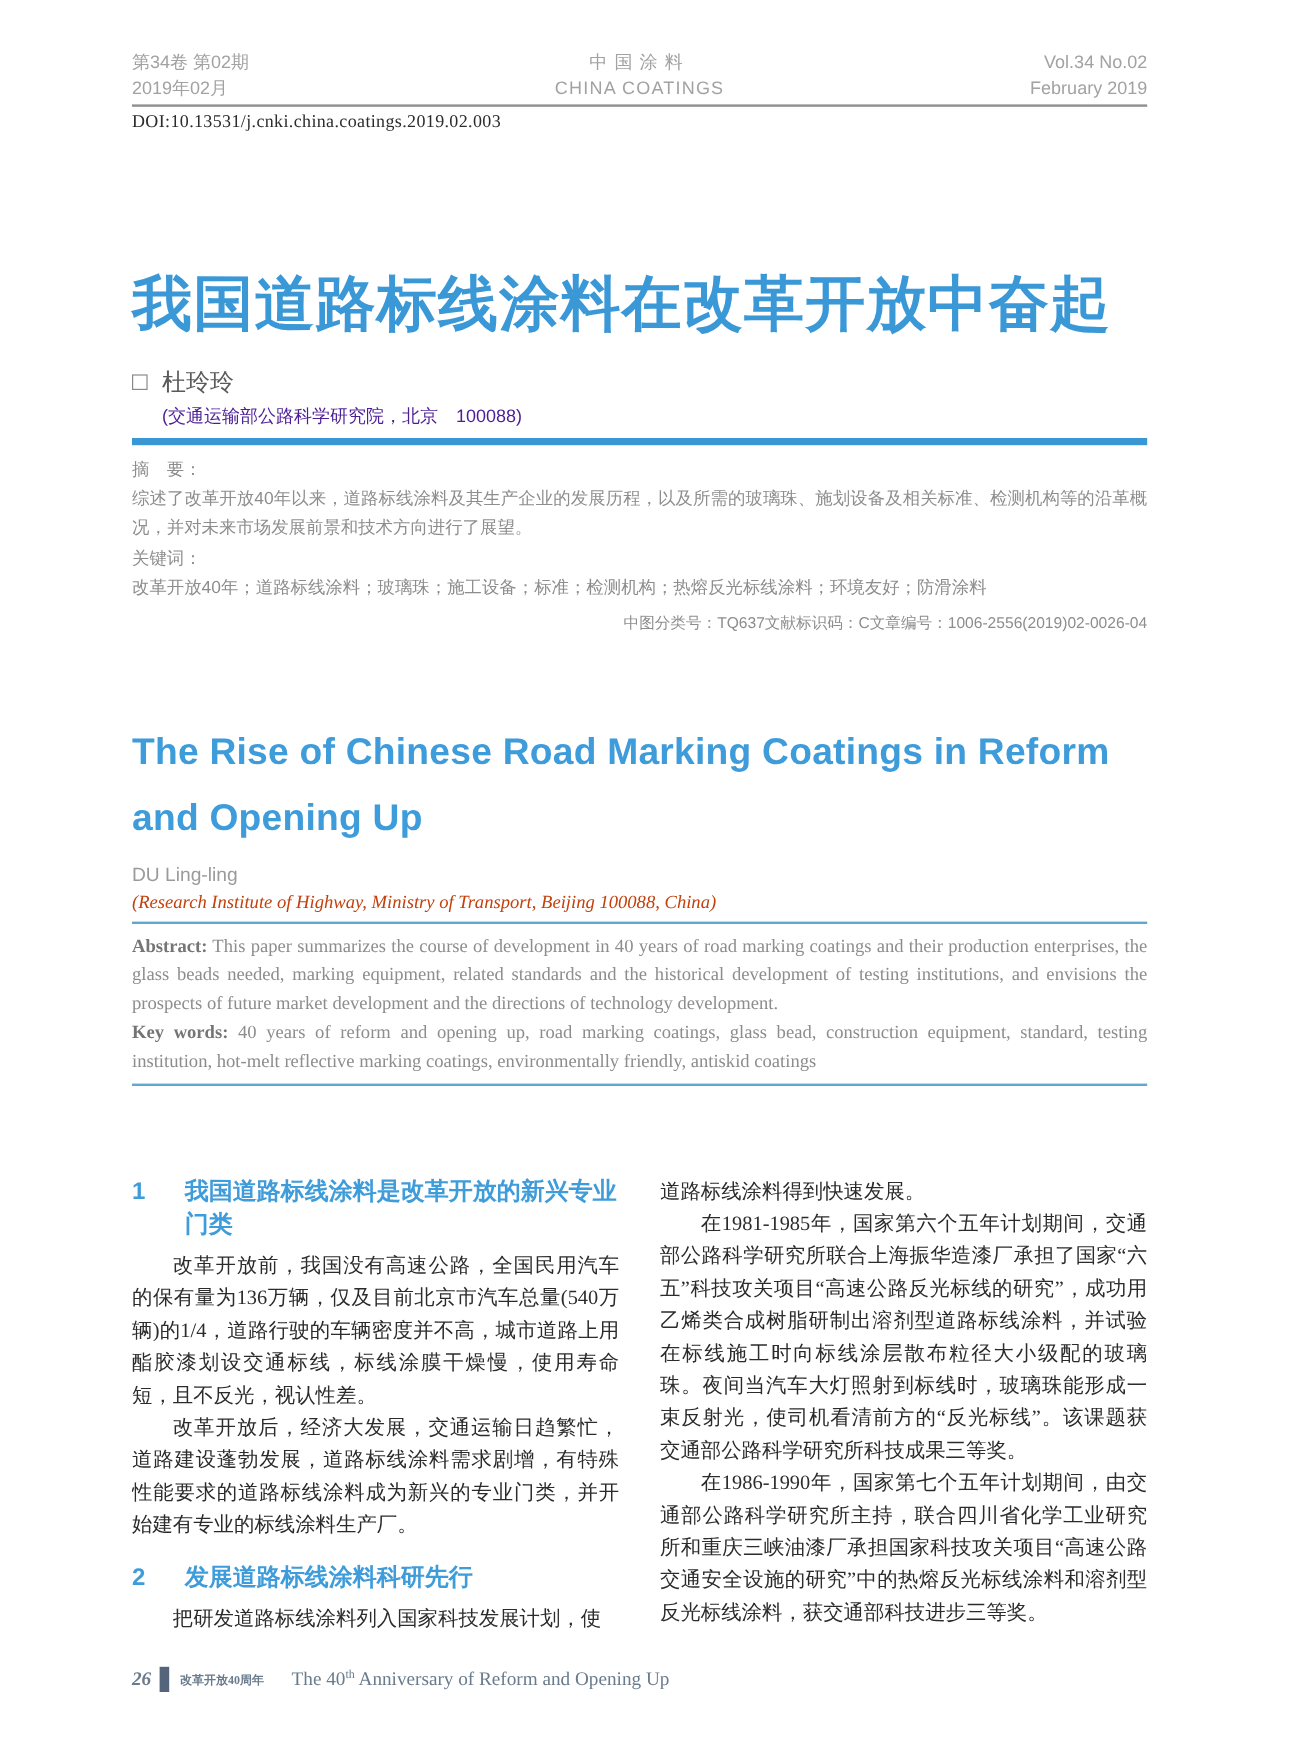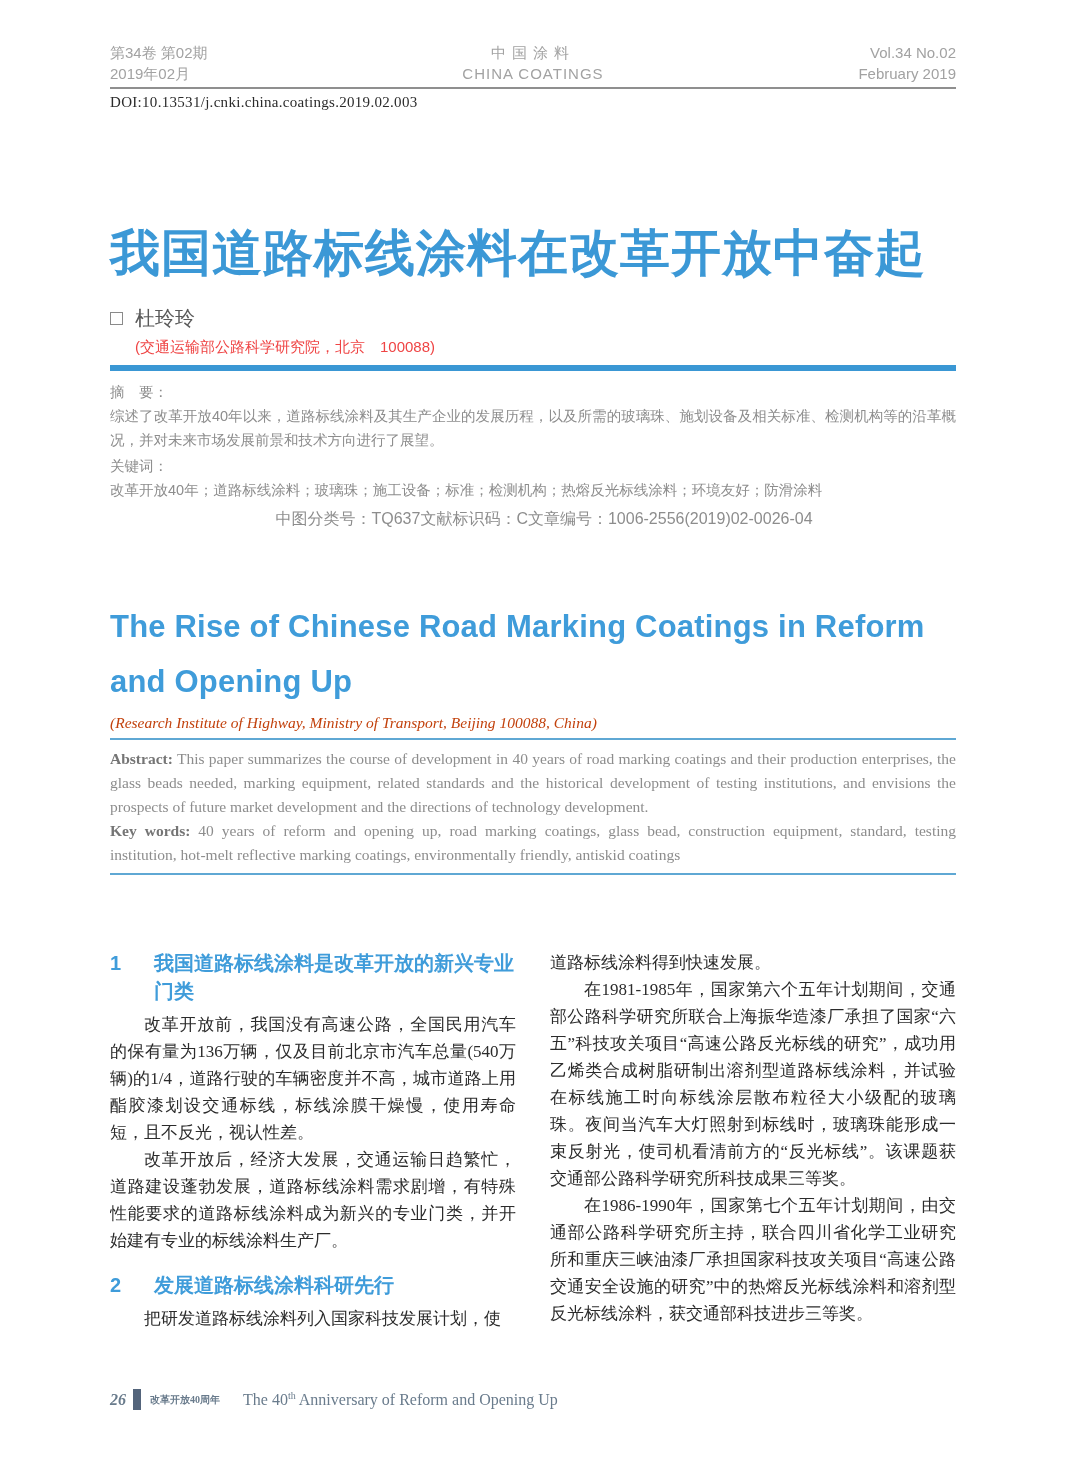--- a/index.html
+++ b/index.html
@@ -13,29 +13,29 @@
   .jh-center { text-align:center; }
   .jh-cn { letter-spacing:6px; }
   .jh-en { letter-spacing:1px; }
   .header-rule { border-top:2px solid #8f8f8f; margin-top:3px; }
   .doi { font-family:"Liberation Serif", serif; color:#2b2b2b; font-size:15px; margin-top:5px; letter-spacing:0.3px; }
 
   
   .title-cn { margin-top:112px; color:#3b98d6; font-size:50px; line-height:60px; font-weight:bold; letter-spacing:1px; white-space:nowrap; }
   .author-row { margin-top:22px; display:flex; align-items:center; color:#5a5a5a; font-size:20px; }
   .author-box { display:inline-block; width:13px; height:13px; border:1.5px solid #8a8a8a; margin-right:12px; }
-  .affil-cn { margin-top:6px; padding-left:25px; color:#ef4444; font-size:15px; }
+  .affil-cn { margin-top:6px; padding-left:25px; color:#4c1d95; font-size:15px; }
   .blue-bar { height:6px; background:#3a97d4; margin-top:8px; }
 
   
   .meta { margin-top:9px; color:#8d8d8d; font-size:14.5px; line-height:24px; }
   .meta-row { display:flex; margin-top:2px;flex-direction:column; }
   .meta-label { white-space:nowrap; }
   .meta-text { text-align:justify; }
-  .clc-row { display:flex; justify-content:center; margin-top:5px; color:#8d8d8d; font-size:16px;margin-left:22px; }
+  .clc-row { display:flex; justify-content:flex-end; margin-top:5px; color:#8d8d8d; font-size:13px;margin-left:22px; }
 
   
   .title-en { margin-top:68px; color:#3f9cda; font-size:31px; line-height:55px; font-weight:bold; letter-spacing:0.2px; }
   .author-en { margin-top:12px; color:#9a9a9a; font-size:16px; }
   .affil-en { margin-top:5px; color:#c2410c; font-size:15.5px; font-style:italic; font-family:"Liberation Serif", serif; }
   .rule-blue-thin { border-top:2px solid #5fa8d4; margin-top:6px; }
   .abstract-en { margin-top:7px; font-family:"Liberation Serif", serif; color:#8d8d8d; font-size:15.5px; line-height:24px; text-align:justify; }
   .abstract-en .lbl { font-weight:bold; color:#757575; }
 
   
@@ -102,20 +102,21 @@
       <div class="meta-text">改革开放40年；道路标线涂料；玻璃珠；施工设备；标准；检测机构；热熔反光标线涂料；环境友好；防滑涂料</div>
     </div>
     <div class="clc-row">
       <span>中图分类号：TQ637</span>
       <span>文献标识码：C</span>
       <span>文章编号：1006-2556(2019)02-0026-04</span>
     </div>
   </div>
 
   <h2 class="title-en">The Rise of Chinese Road Marking Coatings in Reform and Opening Up</h2>
+  <div class="author-en">DU Ling-ling</div>
   <div class="affil-en">(Research Institute of Highway, Ministry of Transport, Beijing 100088, China)</div>
   <div class="rule-blue-thin"></div>
 
   <div class="abstract-en">
     <span class="lbl">Abstract:</span><span> This paper summarizes the course of development in 40 years of road marking coatings and their production enterprises, the glass beads needed, marking equipment, related standards and the historical development of testing institutions, and envisions the prospects of future market development and the directions of technology development.</span>
     <br>
     <span class="lbl">Key words:</span><span> 40 years of reform and opening up, road marking coatings, glass bead, construction equipment, standard, testing institution, hot-melt reflective marking coatings, environmentally friendly, antiskid coatings</span>
   </div>
   <div class="rule-blue-thin"></div>
 

